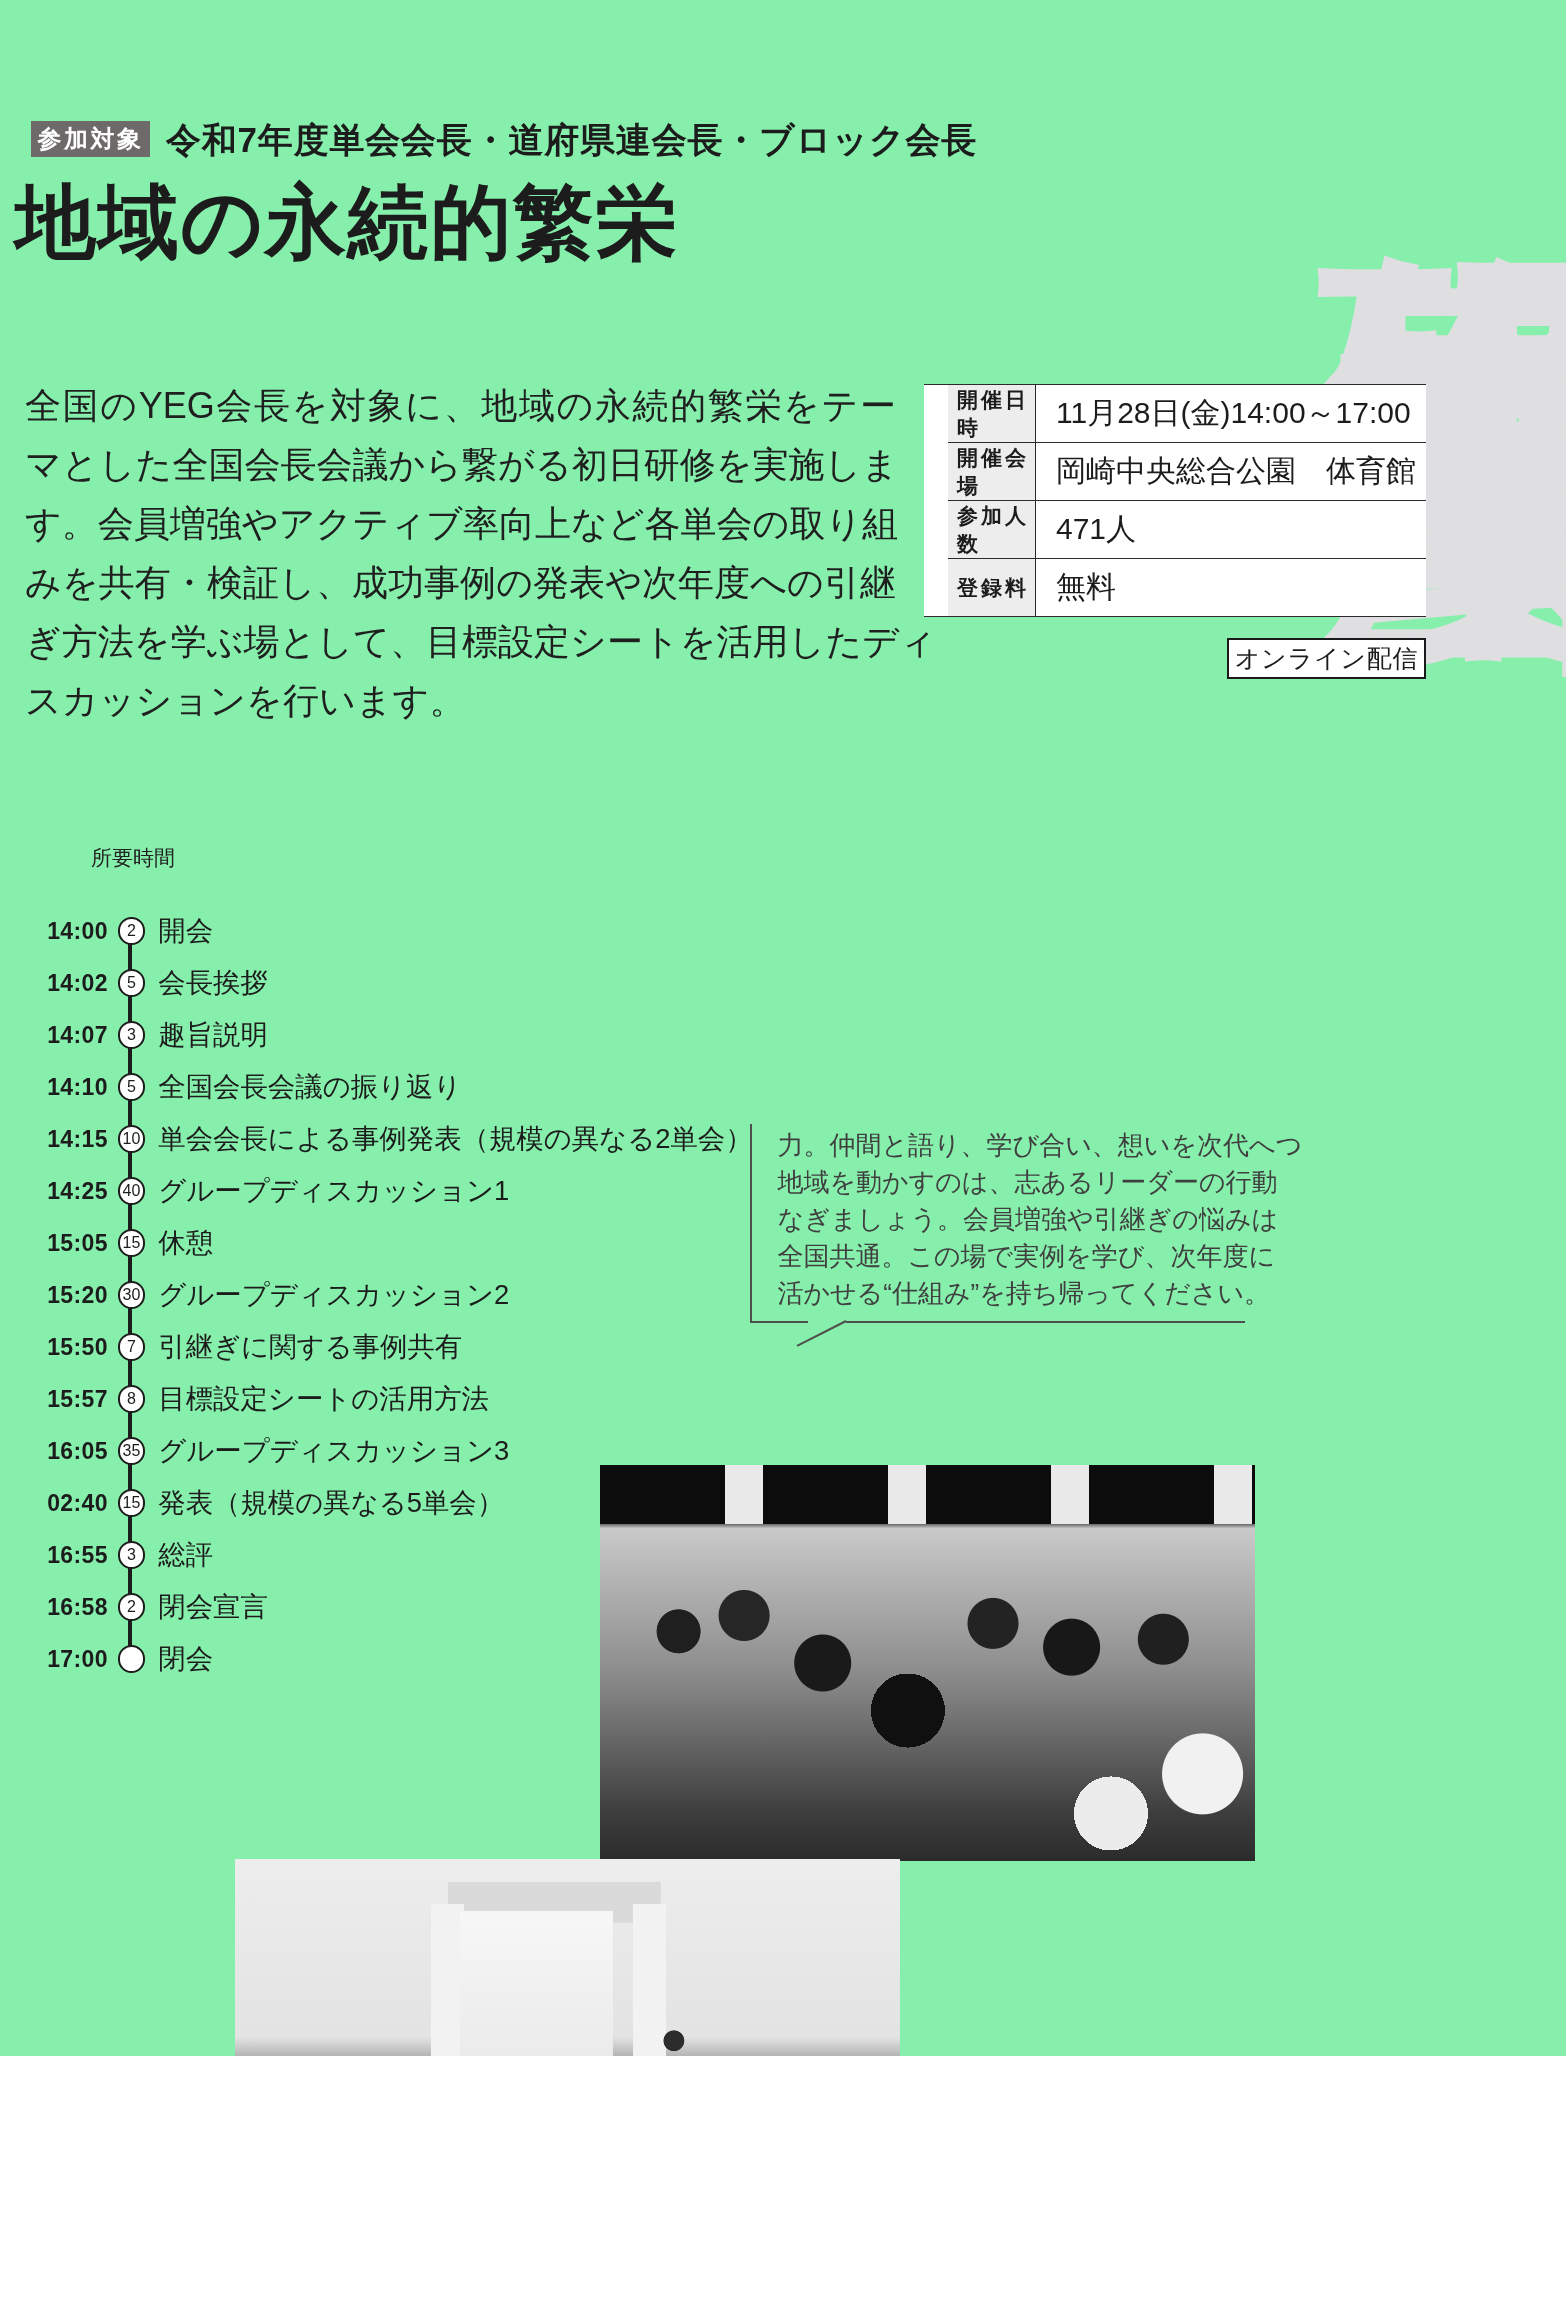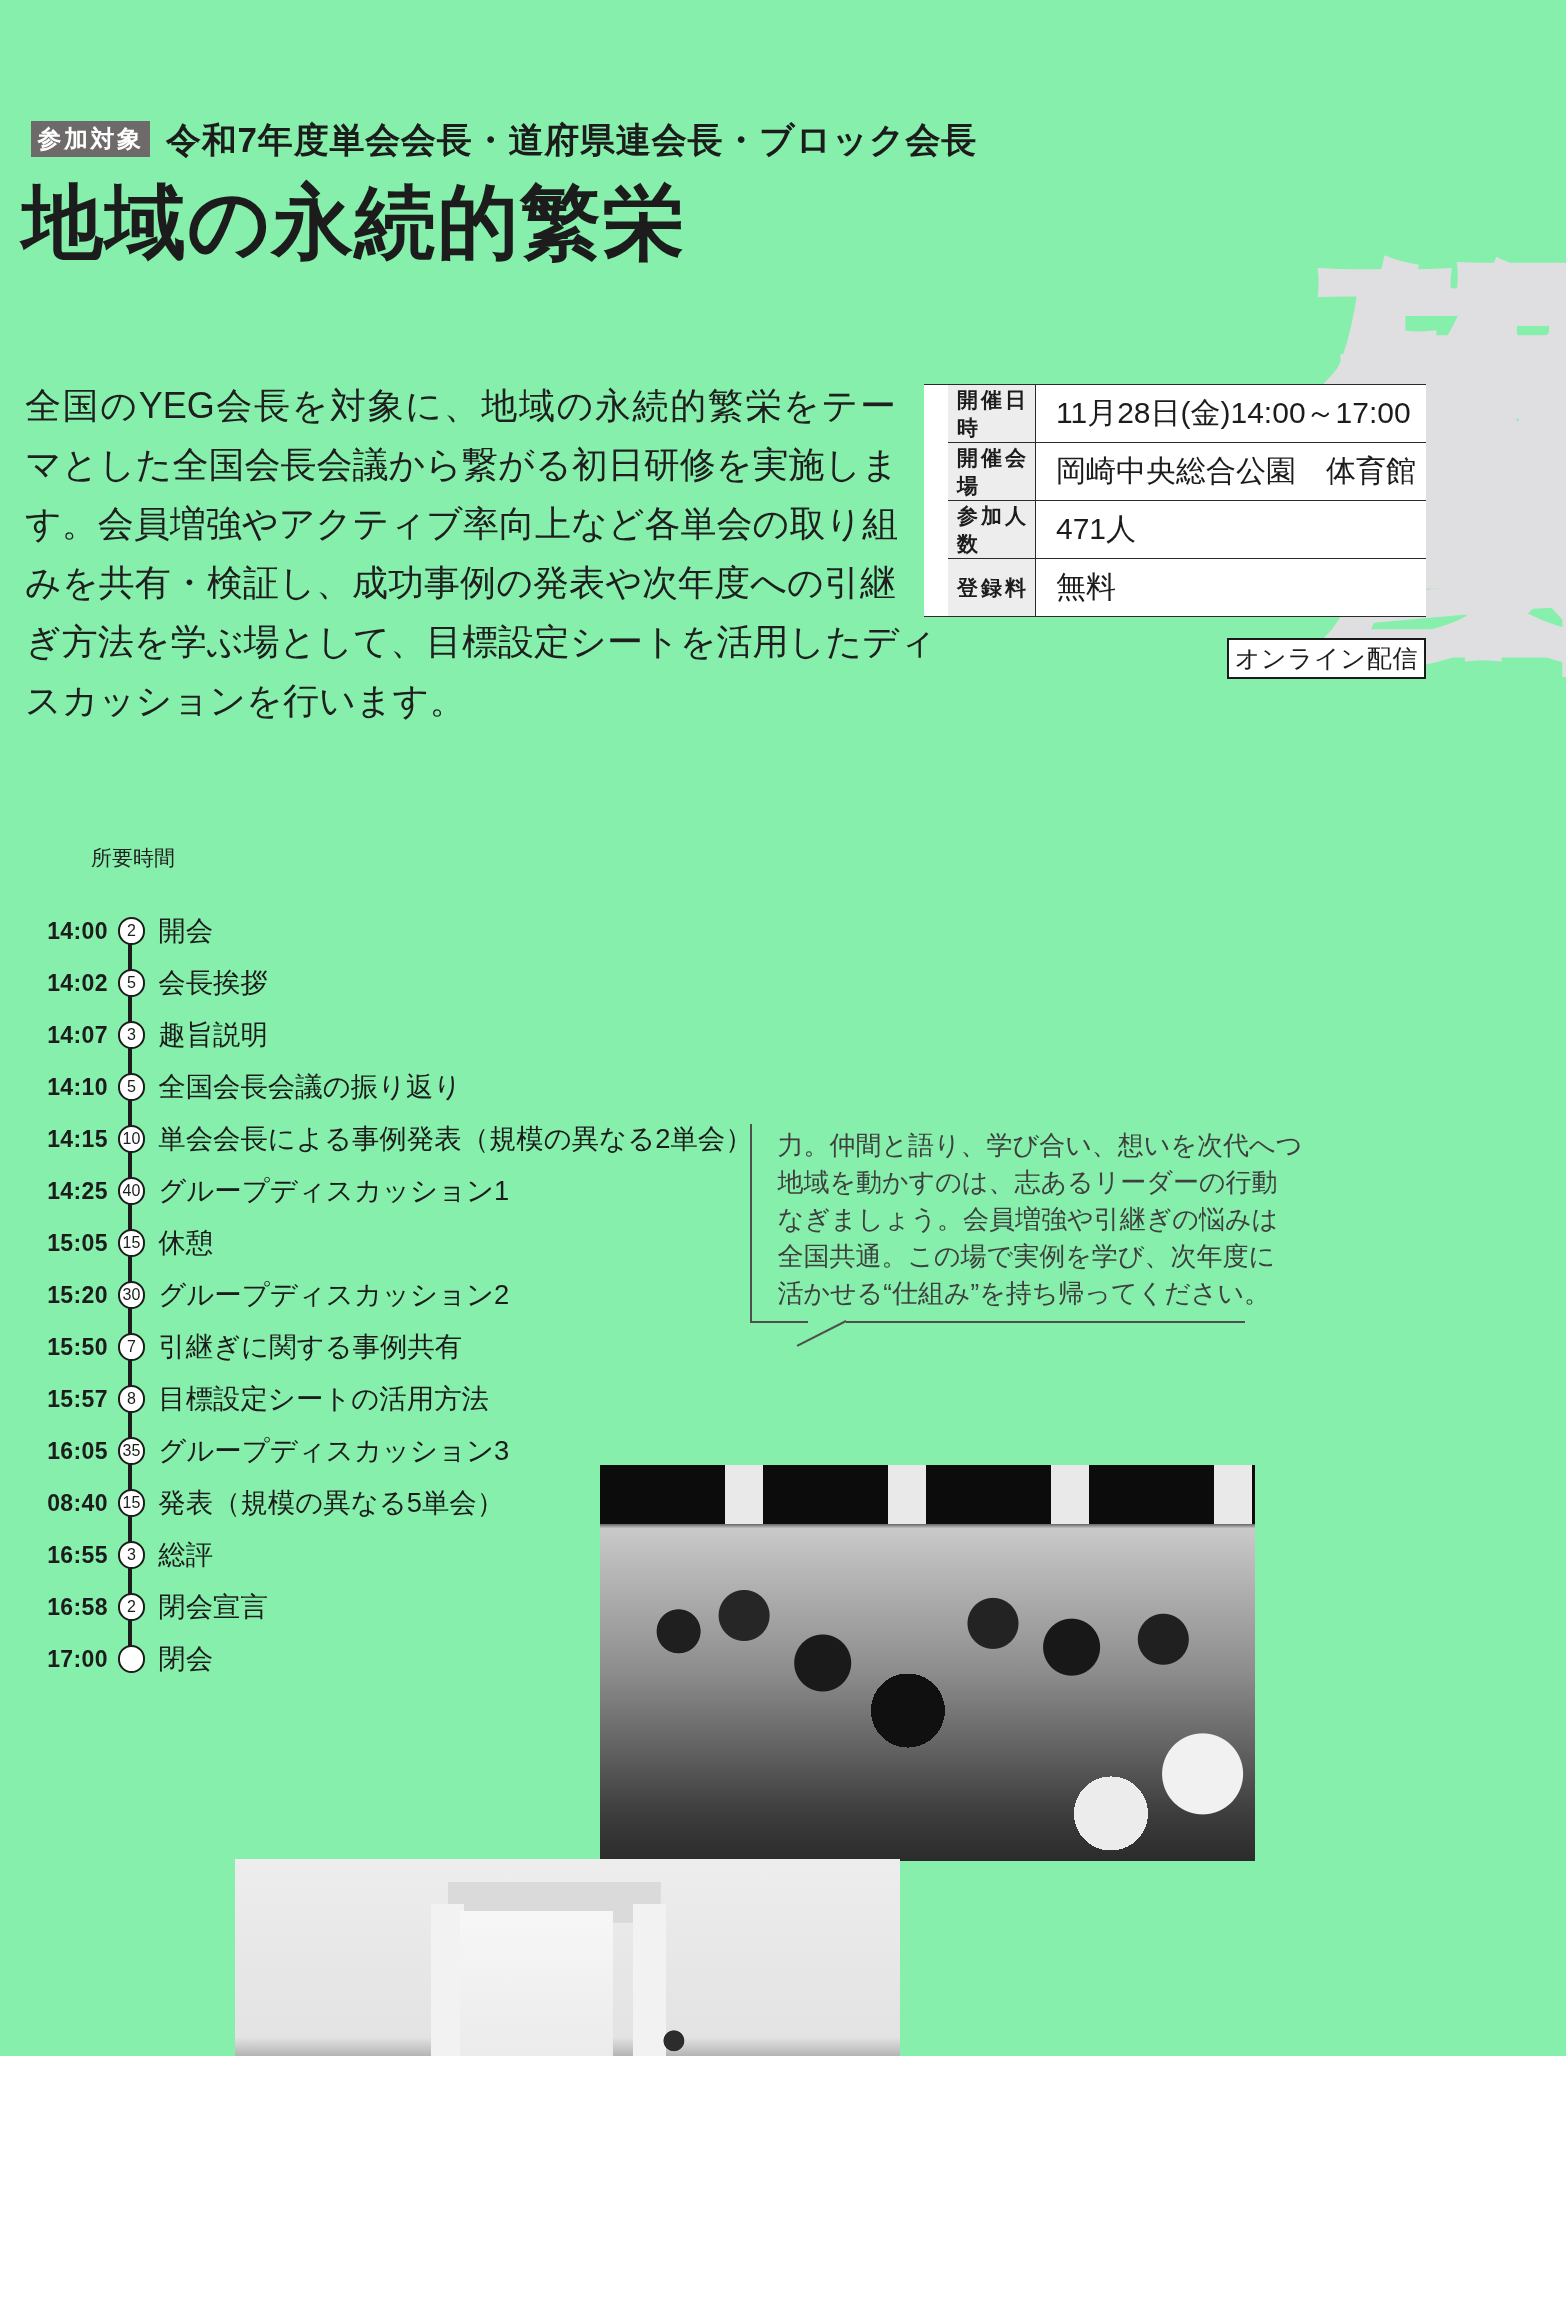--- a/index.html
+++ b/index.html
@@ -17,21 +17,21 @@
 
   .layer{position:absolute;z-index:1;}
 
   
   .part-badge{
     left:31px;top:121px;width:119px;height:36px;background:#6e6a6a;color:#ffffff;
     display:flex;align-items:center;justify-content:center;
     font-size:24px;font-weight:bold;letter-spacing:2.5px;
   }
   .aud-heading{left:166px;top:117px;font-size:35px;font-weight:bold;letter-spacing:0.8px;white-space:nowrap;}
-  .main-title{left:22px;top:169px;font-size:81px;font-weight:bold;letter-spacing:1.7px;white-space:nowrap;}
+  .main-title{left:15px;top:169px;font-size:81px;font-weight:bold;letter-spacing:1.7px;white-space:nowrap;}
 
   
   .intro{left:25px;top:376px;width:871px;}
   .intro-line{
     font-size:36px;line-height:59px;white-space:nowrap;
     text-align:justify;text-align-last:justify;width:871px;color:#1f1f1f;
   }
   .intro-line:last-child{text-align-last:left;}
 
   
@@ -267,21 +267,21 @@
 
       <div class="s-row">
         <div class="s-time">16:05</div>
         <div class="s-node">
           <div class="s-circle">35</div>
         </div>
         <div class="s-label">グループディスカッション3</div>
       </div>
 
       <div class="s-row">
-        <div class="s-time">08:40</div>
+        <div class="s-time">02:40</div>
         <div class="s-node">
           <div class="s-circle">15</div>
         </div>
         <div class="s-label">発表（規模の異なる5単会）</div>
       </div>
 
       <div class="s-row">
         <div class="s-time">16:55</div>
         <div class="s-node">
           <div class="s-circle">3</div>

